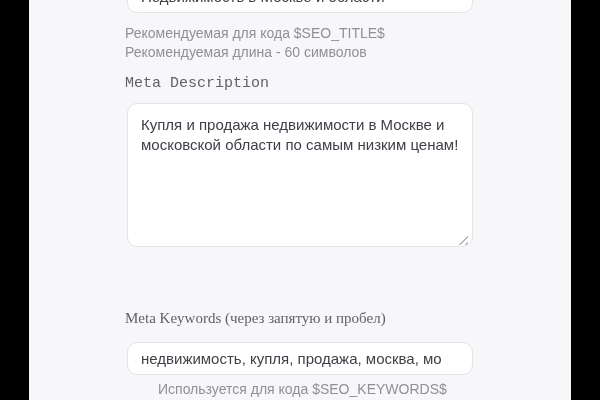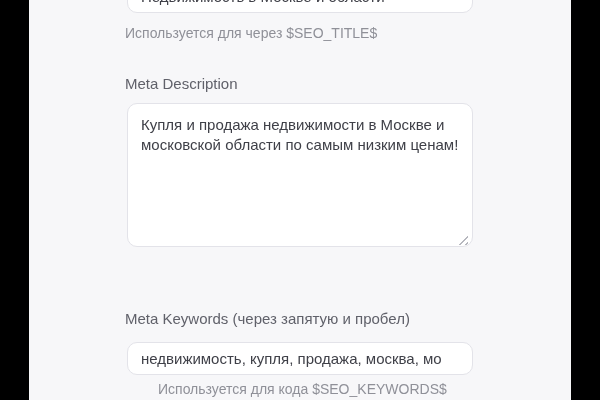--- a/index.html
+++ b/index.html
@@ -63,22 +63,22 @@
     cursor: nwse-resize;
   }
 
   .field-label {
     position: absolute;
     left: 125px;
     color: #60616a;
     font-size: 15px;
     line-height: 17px;
   }
-  #label-description { top: 75px; }
-  #label-keywords    { top: 310px; }
+  #label-description { top: 75px; font-family: Liberation Mono, monospace; }
+  #label-keywords    { top: 310px; font-family: Liberation Serif, serif; }
 
   .helper {
     position: absolute;
     left: 125px;
     color: #8f9098;
     font-size: 14px;
     line-height: 19px;
   }
   #helper-title       { top: 24px; }
   #helper-description { top: 256px; }
@@ -87,21 +87,22 @@
 </head>
 <body>
 
 <div class="screen">
 
   <div class="pillar left"></div>
   <div class="pillar right"></div>
 
   <input id="title-input" class="field" type="text" value="Недвижимость в Москве и области" style="">
   <div id="helper-title" class="helper">
-    <div>Используется для через $SEO_TITLE$</div>
+    <div>Рекомендуемая для кода $SEO_TITLE$</div>
+    <div>Рекомендуемая длина - 60 символов</div>
   </div>
 
   <div id="label-description" class="field-label">Meta Description</div>
   <textarea id="description-textarea" class="field" style="">Купля и продажа недвижимости в Москве и московской области по самым низким ценам!</textarea>
   <div class="resize-handle"></div>
   <div id="helper-description" class="helper">
   </div>
 
   <div id="label-keywords" class="field-label">Meta Keywords (через запятую и пробел)</div>
   <input id="keywords-input" class="field" type="text" value="недвижимость, купля, продажа, москва, мо" style="">

